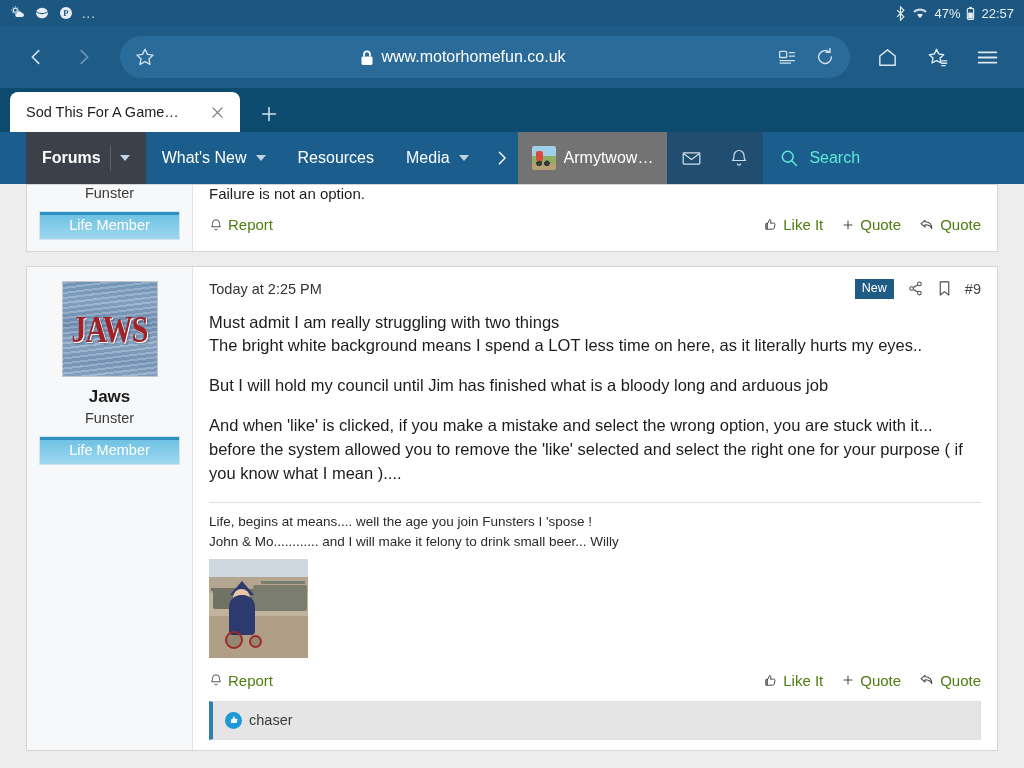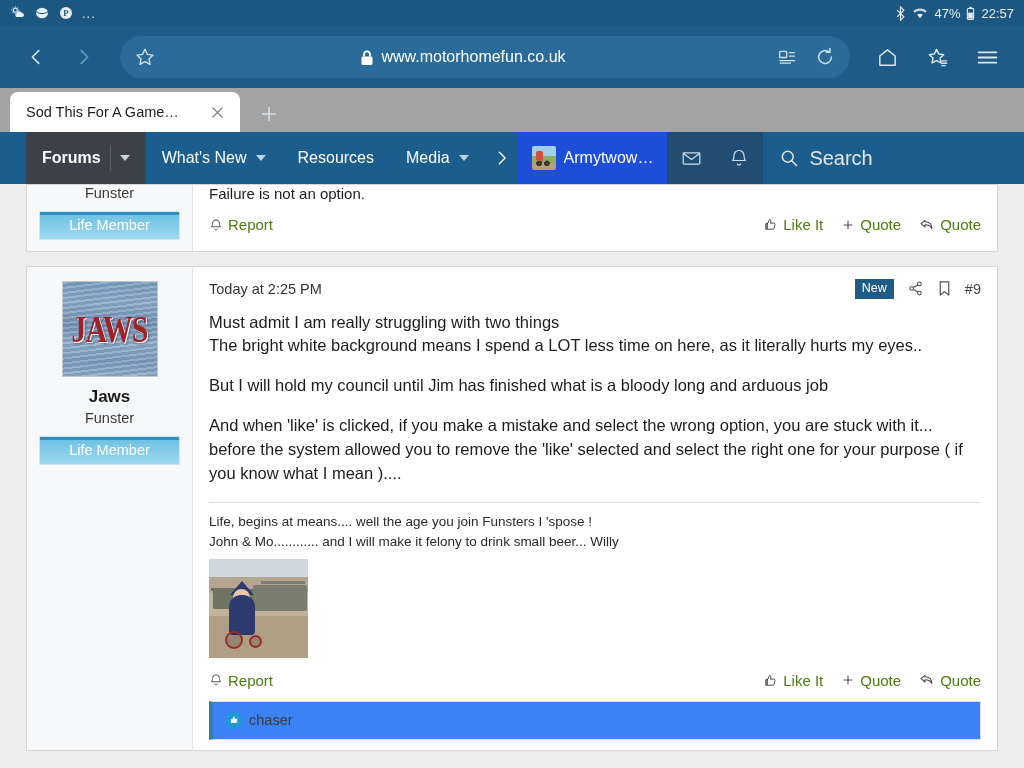--- a/index.html
+++ b/index.html
@@ -51,21 +51,21 @@
     display: flex; align-items: flex-end; justify-content: center; gap: 7px;
     margin-left: -10px;
   }
   .url-actions { display: flex; align-items: center; gap: 8px; padding-right: 4px; }
   .url-icon { width: 30px; height: 30px; display: flex; align-items: center; justify-content: center; color: #cfe0ec; }
   .chrome-icon { width: 46px; height: 44px; display: flex; align-items: center; justify-content: center; color: #dce8f1; }
 
   
   .tab-strip {
     height: 44px; width: 100%;
-    background: #a3a3a3;
+    background: #0c4a6e;
     display: flex; align-items: flex-end;
     padding-left: 10px;
   }
   .tab {
     height: 40px; width: 230px;
     background: #ffffff;
     border-radius: 8px 8px 0 0;
     display: flex; align-items: center;
     padding: 0 10px 0 16px;
     gap: 6px;
@@ -88,39 +88,39 @@
   .nav-item {
     display: flex; align-items: center; gap: 9px;
     padding: 0 16px; font-size: 16px; white-space: nowrap;
   }
   .nav-item.active { background: #3b4049; font-weight: bold; }
   .nav-item.active .caret-wrap { border-left: 1px solid #5c6068; padding-left: 9px; height: 26px; display:flex; align-items:center;}
   .caret { width: 0; height: 0; border-left: 5px solid transparent; border-right: 5px solid transparent; border-top: 6px solid #c3d3df; }
   .nav-chev { display: flex; align-items: center; padding: 0 8px; color: #ffffff; }
   .nav-user {
     display: flex; align-items: center; gap: 8px;
-    background: #1d4ed8; padding: 0 14px; font-size: 16px;
+    background: #737373; padding: 0 14px; font-size: 16px;
   }
   .user-av {
     width: 24px; height: 24px; border-radius: 2px; flex: none;
     background:
       radial-gradient(circle at 30% 72%, #3a3a3a 0 12%, transparent 13%),
       radial-gradient(circle at 62% 72%, #3a3a3a 0 12%, transparent 13%),
       linear-gradient(#9fd0e8 0 42%, #8fae5f 42% 72%, #b8a075 72% 100%);
     position: relative; overflow: hidden;
   }
   .user-av::after{
     content:""; position:absolute; left:18%; top:22%; width:28%; height:40%;
     background:#d64b3c; border-radius:2px;
   }
   .user-name { max-width: 120px; overflow: hidden; white-space: nowrap; }
   .nav-icon-btn { display: flex; align-items: center; justify-content: center; width: 48px; background: #204d70; color: #cfe0ec; }
   .nav-search {
     display: flex; align-items: center; gap: 10px;
-    background: #1b5e8e; padding: 0 18px 0 16px; font-size: 20px; color: #e5e5e5;
+    background: #1b5e8e; padding: 0 18px 0 16px; font-size: 16px; color: #5eead4;
   }
 
   
   .page {
     width: 100%; height: 588px;
     background: #ededed;
     padding: 0 26px;
     overflow: hidden;
   }
   .post {
@@ -215,21 +215,21 @@
 
   .post-foot {
     display: flex; align-items: center; justify-content: space-between;
     padding-top: 14px;
   }
   .foot-left, .foot-right { display: flex; align-items: center; gap: 18px; }
   .foot-link { display: flex; align-items: center; gap: 5px; font-size: 15px; color: #4d7c0f; }
 
   .reactions {
     margin-top: 12px; border: 1px solid #e0e0e0; border-left: 4px solid #2f7fb5;
-    background: #3b82f6; padding: 10px 12px;
+    background: #e5e5e5; padding: 10px 12px;
     display: flex; align-items: center; gap: 7px;
     font-size: 14.5px; color: #3b3b3b; text-align: center;
   }
   .react-icon {
     width: 17px; height: 17px; border-radius: 50%;
     background: #1c9ad6; color: #fff; flex: none;
     display: flex; align-items: center; justify-content: center; font-size: 10px;
   }
 
   

